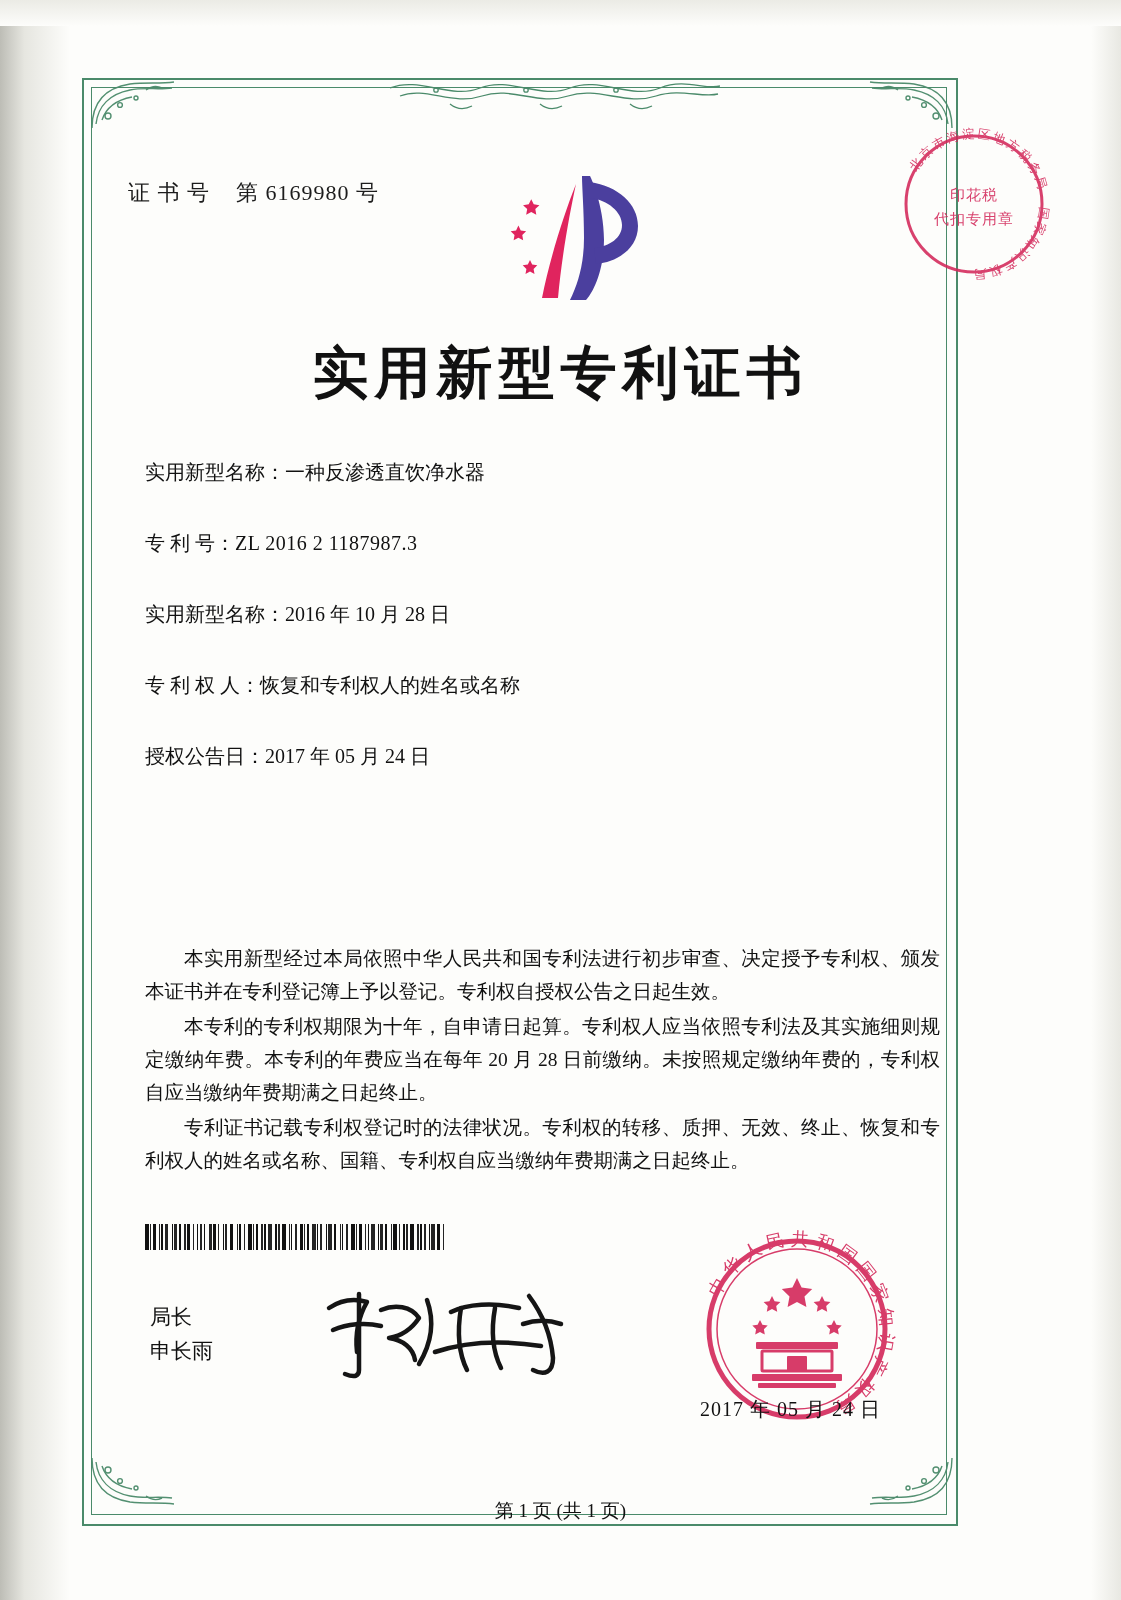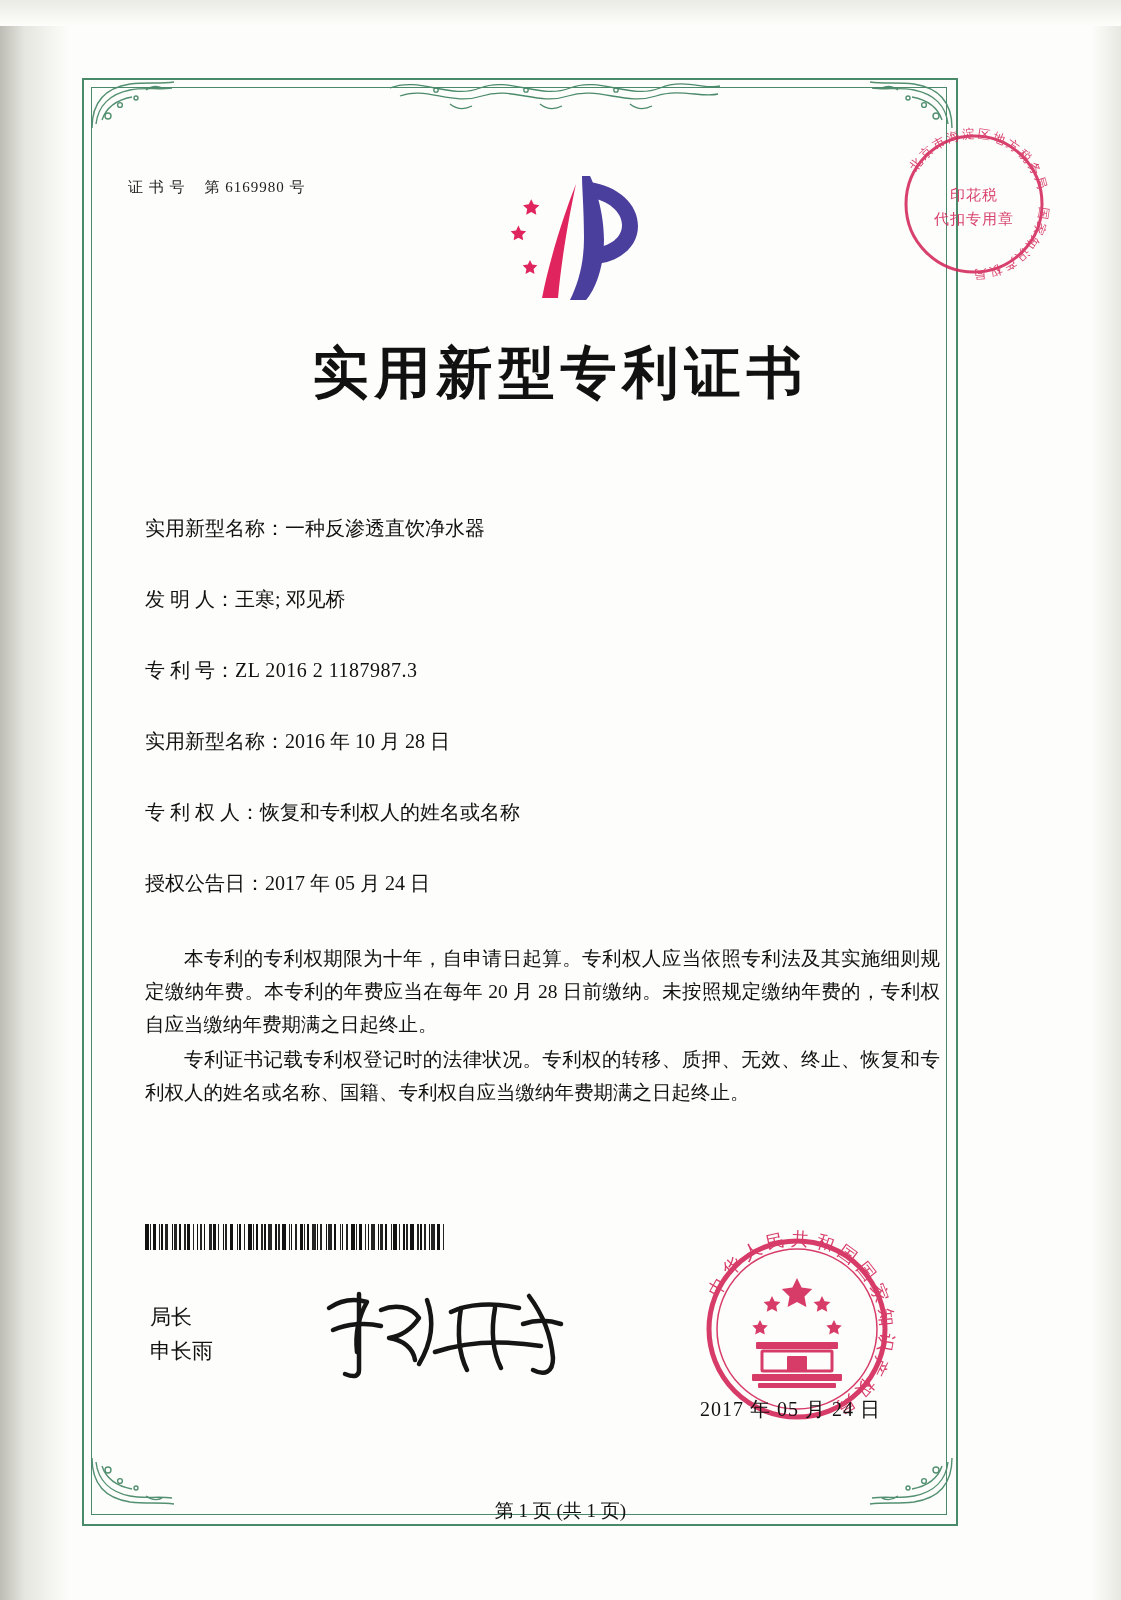--- a/index.html
+++ b/index.html
@@ -78,21 +78,21 @@
     height: 48px;
     color: #4a8a6a;
   }
   .top-flourish svg { display:block; width:100%; height:100%; }
 
   
   .cert-no {
     position: absolute;
     left: 128px;
     top: 178px;
-    font-size: 15px;
+    font-size: 22px;
     letter-spacing: 1px;
     color: #1c1c1c;
     white-space: nowrap;
   }
 
   
   .logo {
     position: absolute;
     left: 486px;
     top: 168px;
@@ -122,21 +122,21 @@
     font-weight: bold;
     letter-spacing: 6px;
     color: #111;
     font-family: "DejaVu Serif", "Liberation Serif", serif;
   }
 
   
   .fields {
     position: absolute;
     left: 145px;
-    top: 516px;
+    top: 460px;
     width: 790px;
   }
   .field-row {
     display: flex;
     align-items: baseline;
     margin-bottom: 47px;
     font-size: 20px;
     color: #111;
     line-height: 1.2;
   }
@@ -337,42 +337,39 @@
   </div>
 
   <div class="doc-title">实用新型专利证书</div>
 
   <div class="fields">
     <div class="field-row">
       <span class="field-label">实用新型名称：</span>
       <span class="field-value">一种反渗透直饮净水器</span>
     </div>
     <div class="field-row">
-      <span class="field-label">发 明 人：</span>
-      <span class="field-value">王寒; 邓见桥</span>
-    </div>
-    <div class="field-row">
       <span class="field-label">专 利 号：</span>
       <span class="field-value mono-spaced">ZL 2016 2 1187987.3</span>
     </div>
     <div class="field-row">
       <span class="field-label">实用新型名称：</span>
       <span class="field-value">2016 年 10 月 28 日</span>
     </div>
     <div class="field-row">
       <span class="field-label">专 利 权 人：</span>
       <span class="field-value">恢复和专利权人的姓名或名称</span>
     </div>
     <div class="field-row">
       <span class="field-label">授权公告日：</span>
       <span class="field-value">2017 年 05 月 24 日</span>
     </div>
   </div>
 
   <div class="body-text">
+    <p>本实用新型经过本局依照中华人民共和国专利法进行初步审查、决定授予专利权、颁发本证书并在专利登记簿上予以登记。专利权自授权公告之日起生效。</p>
     <p>本专利的专利权期限为十年，自申请日起算。专利权人应当依照专利法及其实施细则规定缴纳年费。本专利的年费应当在每年 20 月 28 日前缴纳。未按照规定缴纳年费的，专利权自应当缴纳年费期满之日起终止。</p>
     <p>专利证书记载专利权登记时的法律状况。专利权的转移、质押、无效、终止、恢复和专利权人的姓名或名称、国籍、专利权自应当缴纳年费期满之日起终止。</p>
   </div>
 
   <div class="barcode" id="barcode">
       <i style="width: 4.8px; margin-right: 1.1px;"></i>
       <i style="width: 1.6px; margin-right: 2.2px; opacity: 0.92;"></i>
       <i style="width: 3.2px; margin-right: 3.3px;"></i>
       <i style="width: 1.6px; margin-right: 1.1px; opacity: 0.92;"></i>
       <i style="width: 1.6px; margin-right: 2.2px;"></i>

